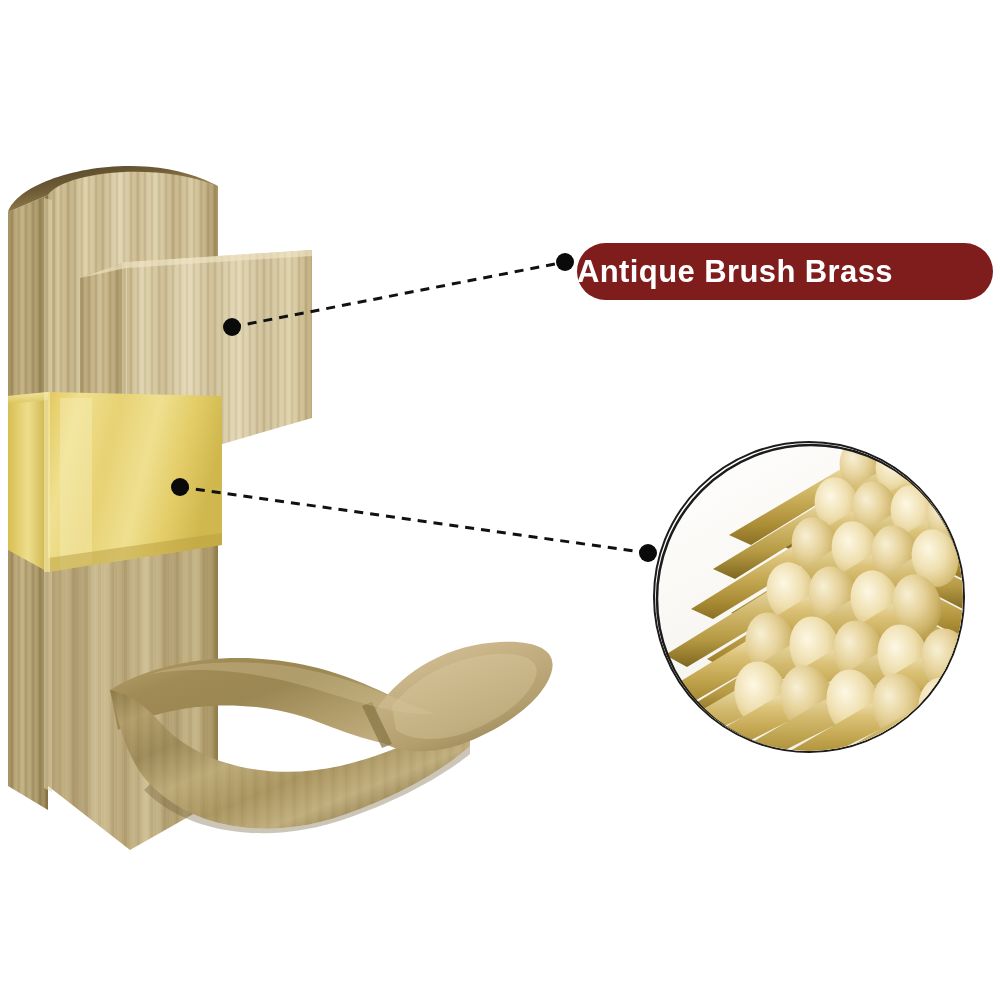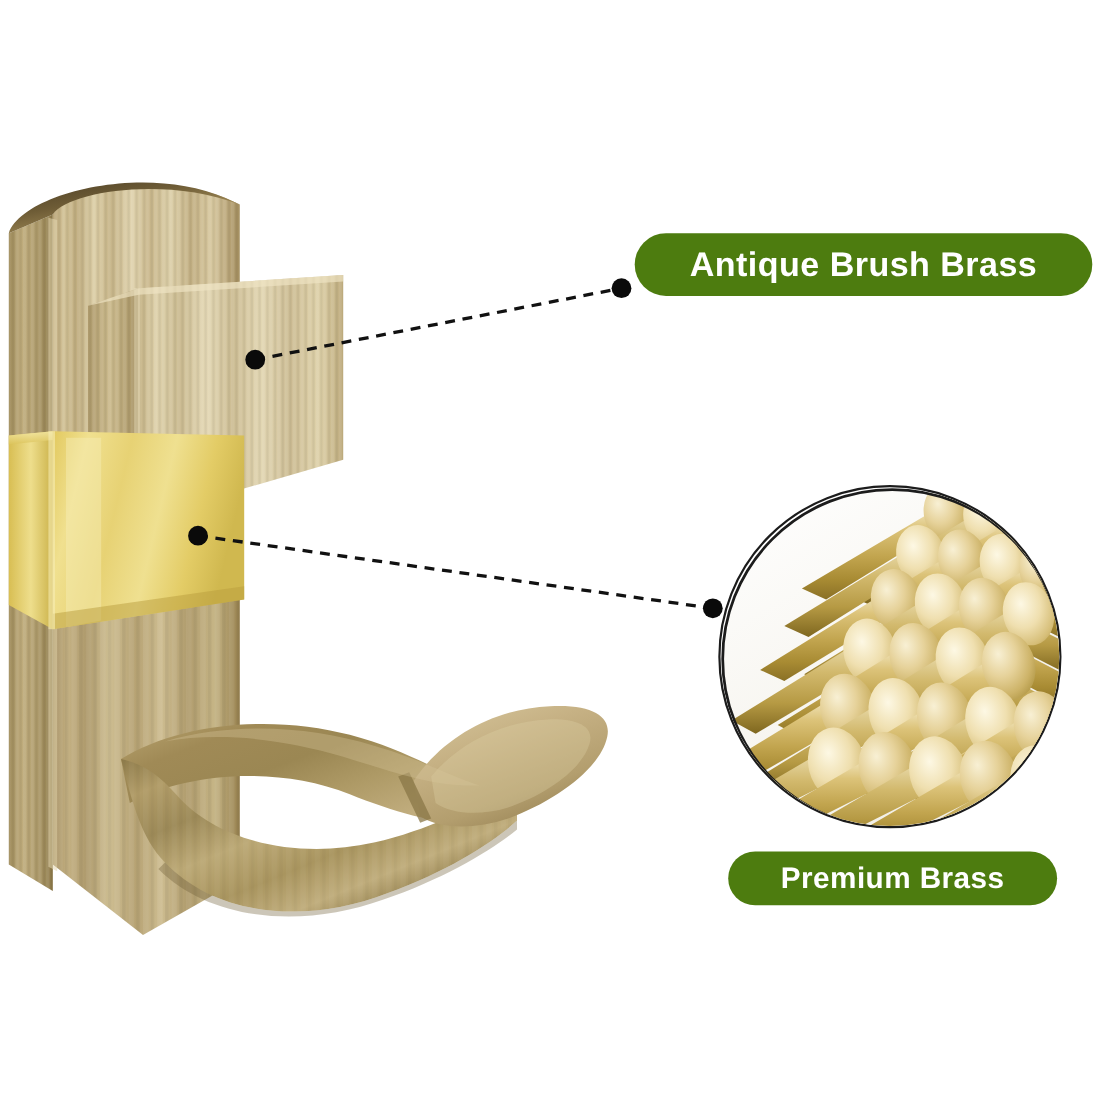--- a/index.html
+++ b/index.html
@@ -17,27 +17,28 @@
     height: 1000px;
     background: #ffffff;
     overflow: hidden;
   }
 
   
   .badge {
     position: absolute;
     display: flex;
     align-items: center;
-    justify-content: center;
-    background: #4d7c0f;
+    justify-content: flex-start;
+    background: #7f1d1d;
     color: #ffffff;
     font-weight: bold;
     letter-spacing: 0.4px;
     white-space: nowrap;
     box-sizing: border-box;
+    margin-top: 31px;
   }
   #badge-antique {
     left: 577px;
     top: 212px;
     width: 416px;
     height: 57px;
     border-radius: 29px;
     font-size: 31px;
   }
   #badge-premium {
@@ -424,17 +425,14 @@
 
     <line x1="180" y1="487" x2="648" y2="553" stroke="#111111" stroke-width="3" stroke-dasharray="9 7"></line>
     <circle cx="180" cy="487" r="9" fill="#0a0a0a"></circle>
     <circle cx="648" cy="553" r="9" fill="#0a0a0a"></circle>
   </svg>
 
   <div class="badge" id="badge-antique">
     <span>Antique Brush Brass</span>
   </div>
 
-  <div class="badge" id="badge-premium">
-    <span>Premium Brass</span>
-  </div>
 
 </div>
 
 </body></html>

